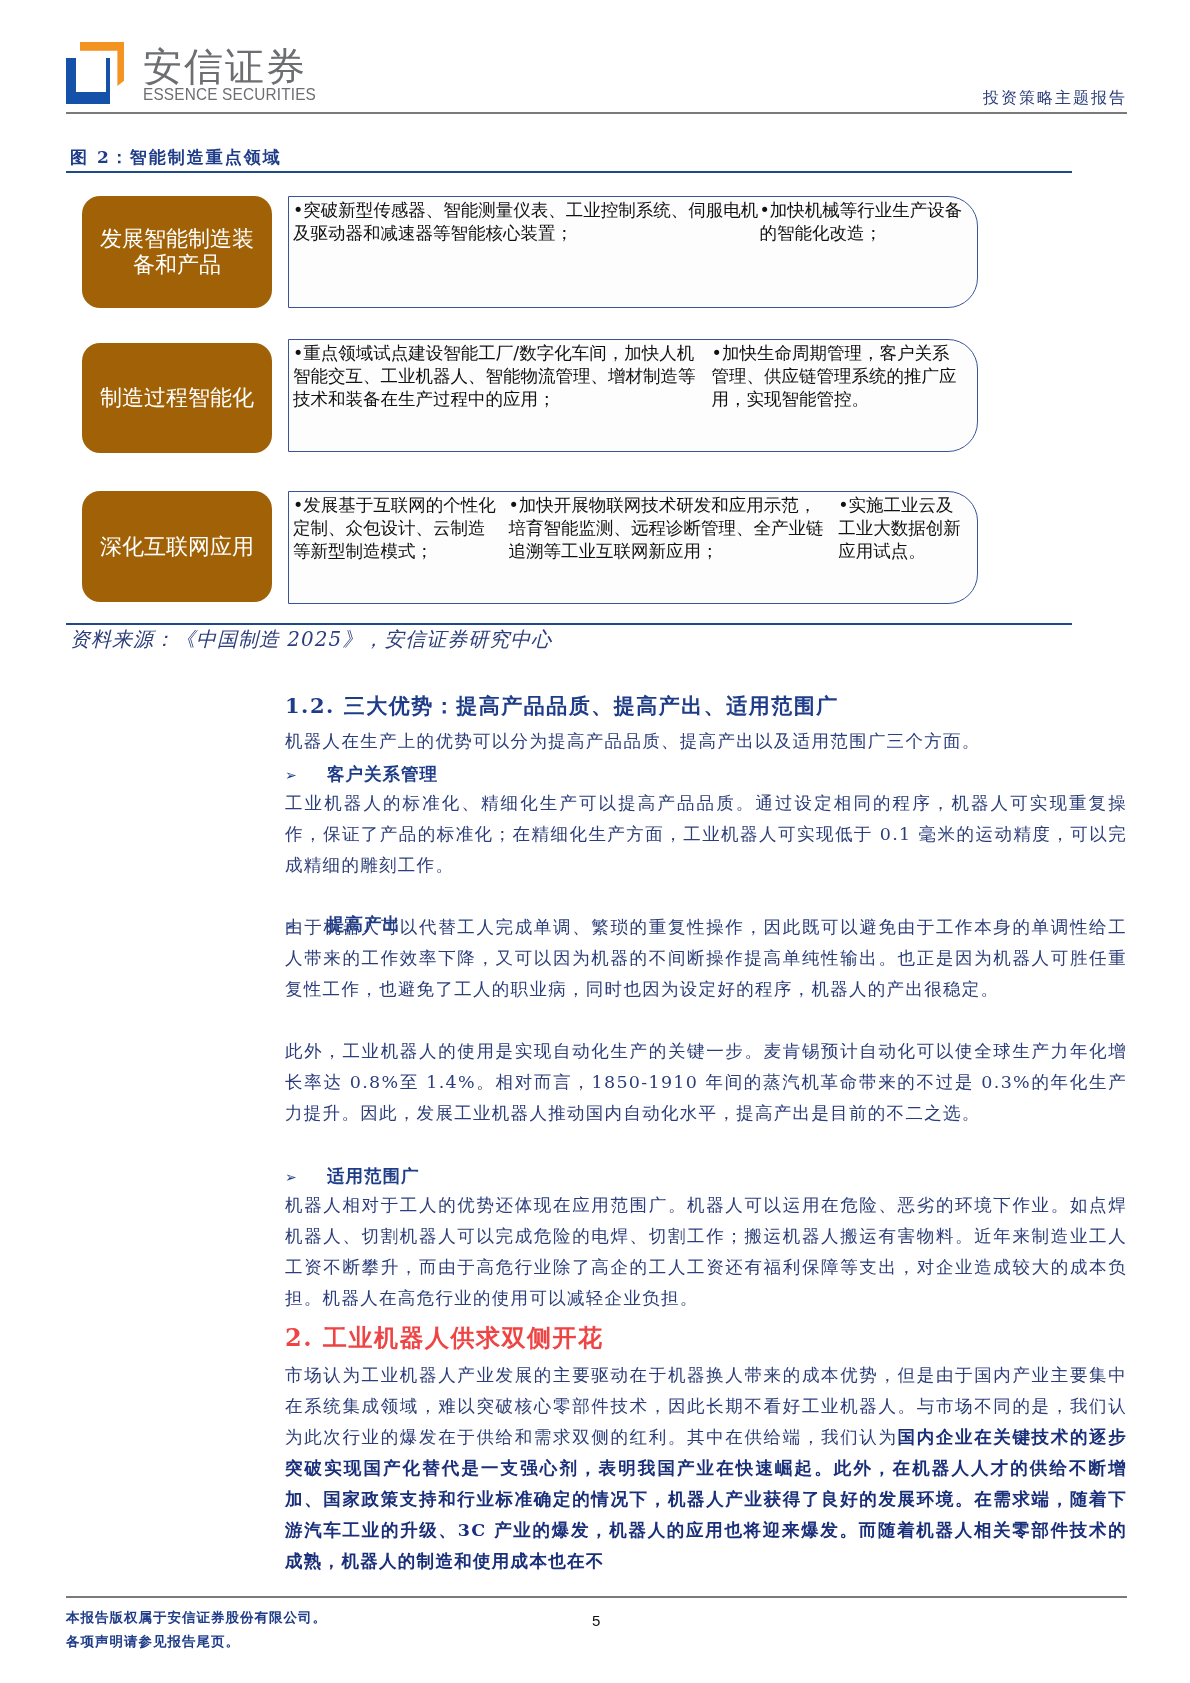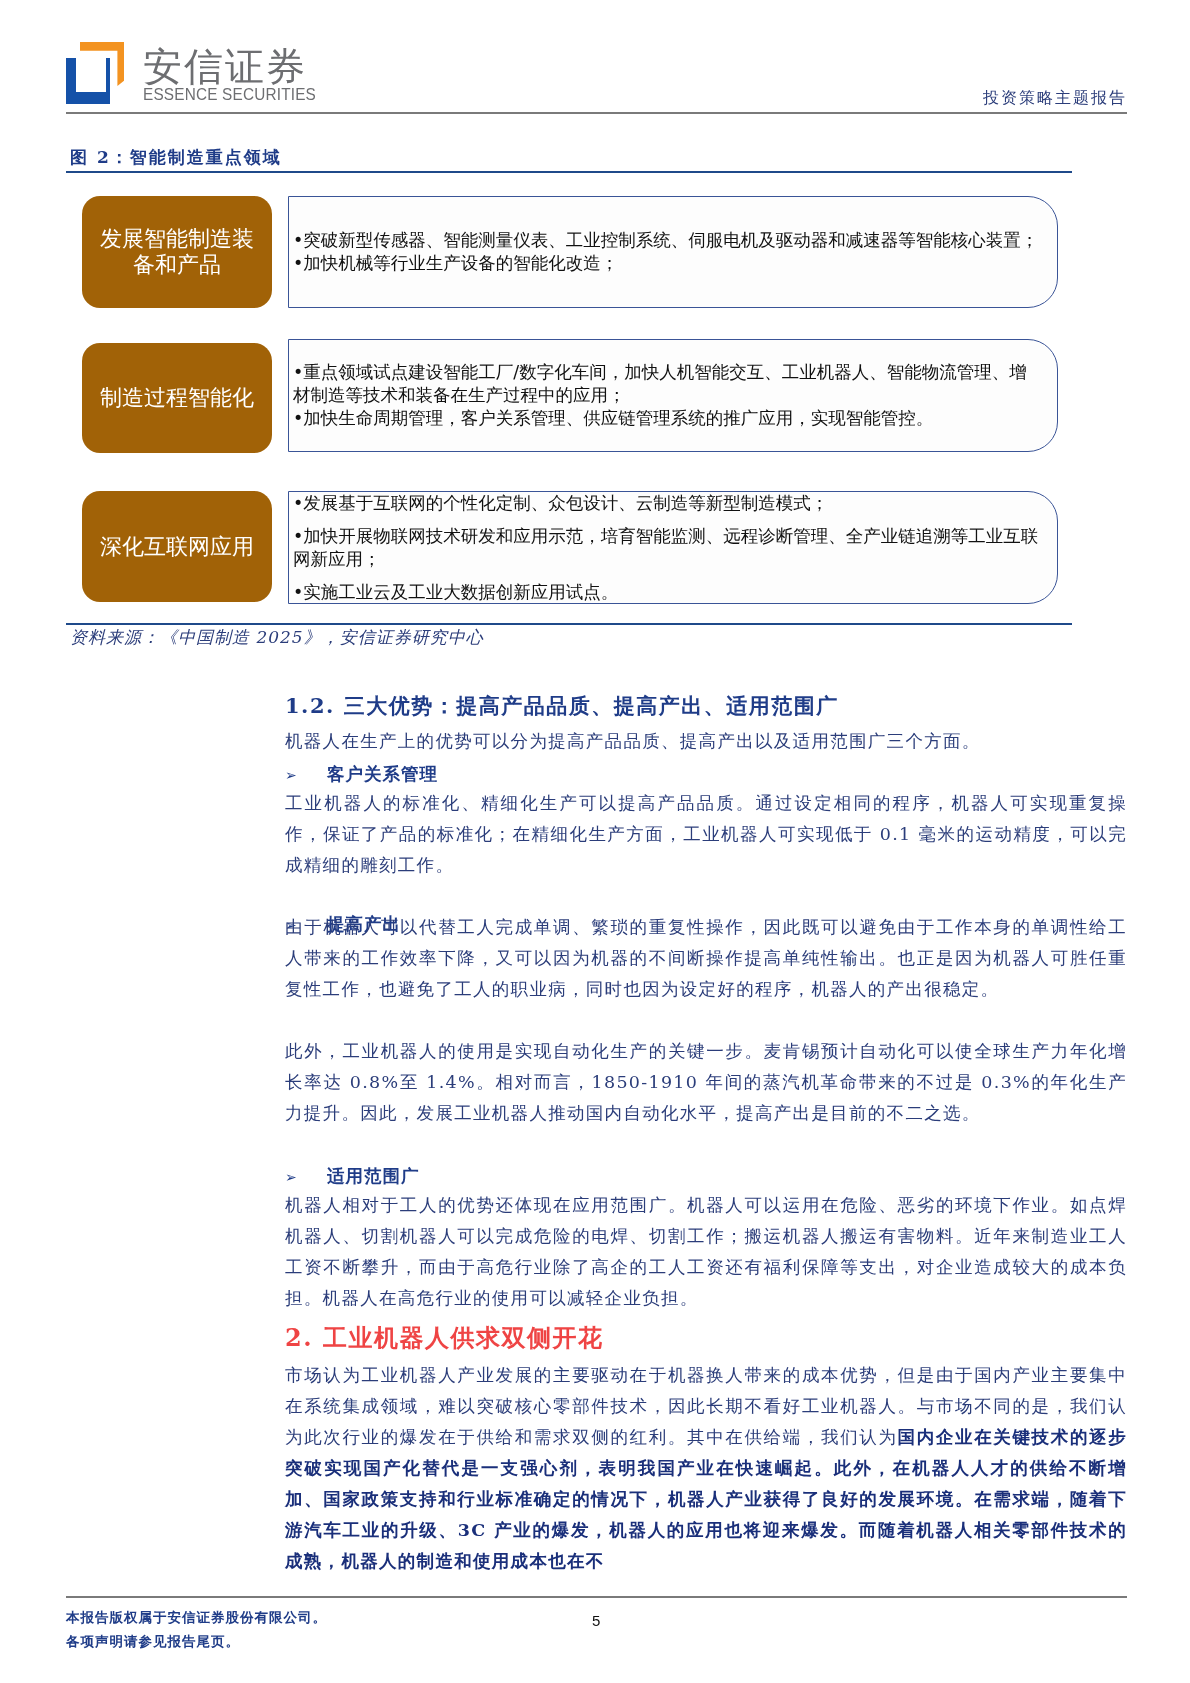--- a/index.html
+++ b/index.html
@@ -17,27 +17,27 @@
   .header-rule { position:absolute; left:66px; top:112px; width:1061px; height:2px; background:#7a7a7a; }
 
   
   .fig-title { position:absolute; left:70px; top:146px; font-size:17px; font-weight:bold; color:#1f3c88; letter-spacing:2px; }
   .fig-rule-top { position:absolute; left:66px; top:171px; width:1006px; height:1.5px; background:#1f4a8a; }
   .fig-rule-bot { position:absolute; left:66px; top:623px; width:1006px; height:1.5px; background:#1f4a8a; }
 
   .cat-box { position:absolute; left:82px; width:190px; background:#a16207; border-radius:18px;
              color:#fff; font-family:"DejaVu Sans", sans-serif; font-size:22px; line-height:26px;
              display:flex; align-items:center; justify-content:center; text-align:center; }
-  .detail-box { position:absolute; left:288px; width:770px; border:1.5px solid #3a5497;
+  .detail-box { position:absolute; left:288px; width:690px; border:1.5px solid #3a5497;
                 border-radius:0 30px 30px 0; background:#fdfdfd;
                 font-family:"DejaVu Sans", sans-serif; font-size:17.5px; line-height:23px; color:#111;
-                padding:2px 14px 2px 4px; box-sizing:border-box; display:flex; flex-direction:column; justify-content:center; }
+                padding:2px 14px 2px 4px; box-sizing:border-box; display:flex; flex-direction:row; justify-content:center; }
   .detail-box .item { margin:0; }
 
-  .source { position:absolute; left:70px; top:626px; font-size:17px; color:#2b3d7a; font-style:italic; letter-spacing:1px; }
+  .source { position:absolute; left:70px; top:626px; font-size:20px; color:#2b3d7a; font-style:italic; letter-spacing:1px; }
 
   
   .h2 { position:absolute; left:285px; font-family:"DejaVu Serif", serif; font-weight:bold; color:#1f3c88; font-size:21px; letter-spacing:1.5px; }
   .h1 { position:absolute; left:285px; font-family:"DejaVu Serif", serif; font-weight:bold; color:#ef4444; font-size:24px; letter-spacing:1.5px; }
   .para { position:absolute; left:285px; width:842px; font-size:17.5px; line-height:31px; color:#2b3d7a; text-align:justify; letter-spacing:1.3px; }
   .sub { position:absolute; left:285px; font-size:17.5px; font-weight:bold; color:#1f3c88; letter-spacing:1px; }
   .sub .arrow { display:inline-block; width:42px; font-family:"DejaVu Sans", sans-serif; font-size:14px; color:#1f3c88; }
 
   
   .footer-rule { position:absolute; left:66px; top:1596px; width:1061px; height:2px; background:#7a7a7a; }

